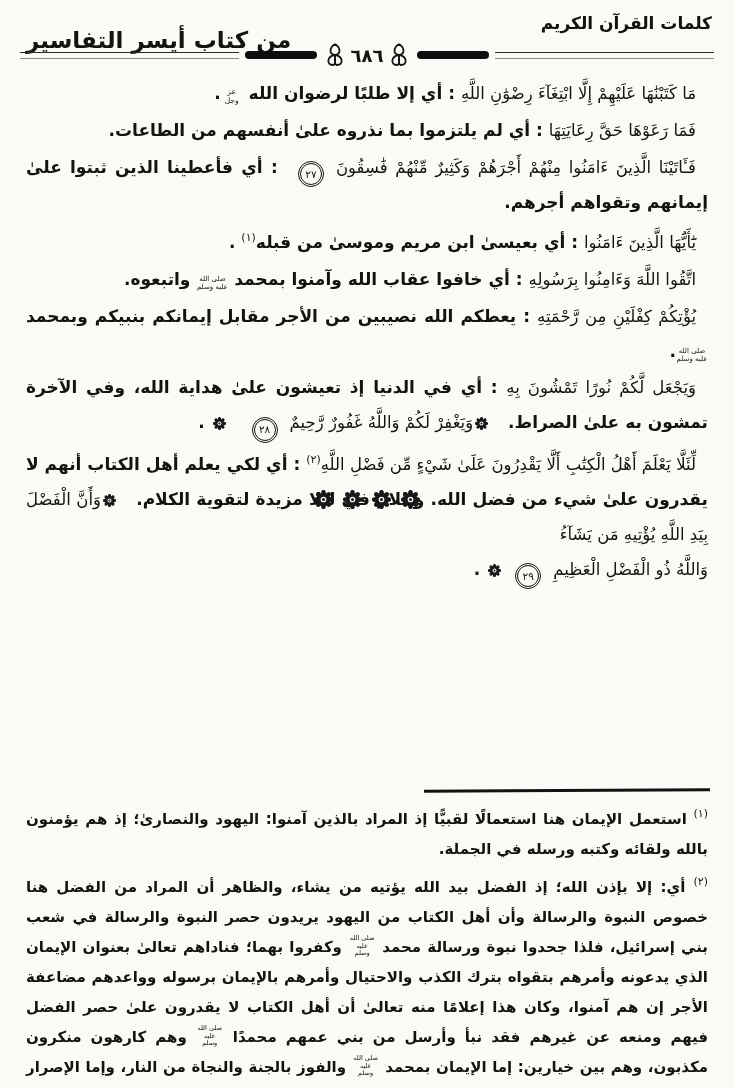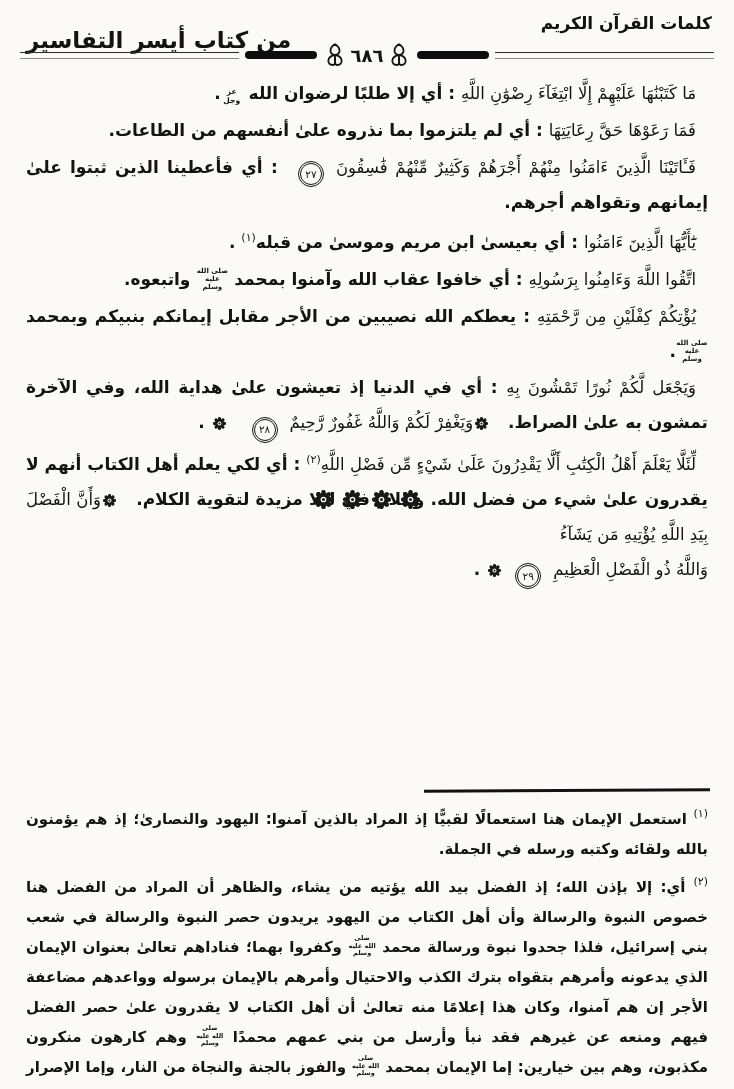--- a/index.html
+++ b/index.html
@@ -35,21 +35,21 @@
   .quran{font-weight:400;font-size:16.5px;}
   .ayah-badge{
     display:inline-flex;align-items:center;justify-content:center;
     width:20px;height:20px;border:1px solid #161616;outline:1px solid #161616;outline-offset:1.5px;
     border-radius:50%;font-size:10.5px;font-weight:400;line-height:1;
     vertical-align:-5px;margin:0 14px;text-indent:0;
   }
   .fn-ref{font-size:11px;font-weight:400;vertical-align:7px;letter-spacing:0;}
   .lig{
     display:inline-block;width:32px;font-size:7px;line-height:1.15;
-    text-align:center;font-weight:700;vertical-align:-4px;white-space:normal;text-indent:0;
+    text-align:center;font-weight:400;vertical-align:-4px;white-space:normal;text-indent:0;
   }
   .lig.azza{width:22px;font-size:7.5px;}
   .v-orn{display:inline-block;vertical-align:-2px;line-height:0;margin:0 2px;}
   .center-line{display:block;text-align:right;text-indent:0;}
   
   .flower-sep{position:absolute;top:490px;left:0;right:0;text-align:center;line-height:0;}
   .flower-sep svg{margin:0 5px;}
   
   .fn-rule{position:absolute;top:789px;right:24px;width:286px;height:3px;background:#121212;transform:rotate(-0.35deg);}
   .footnotes{

